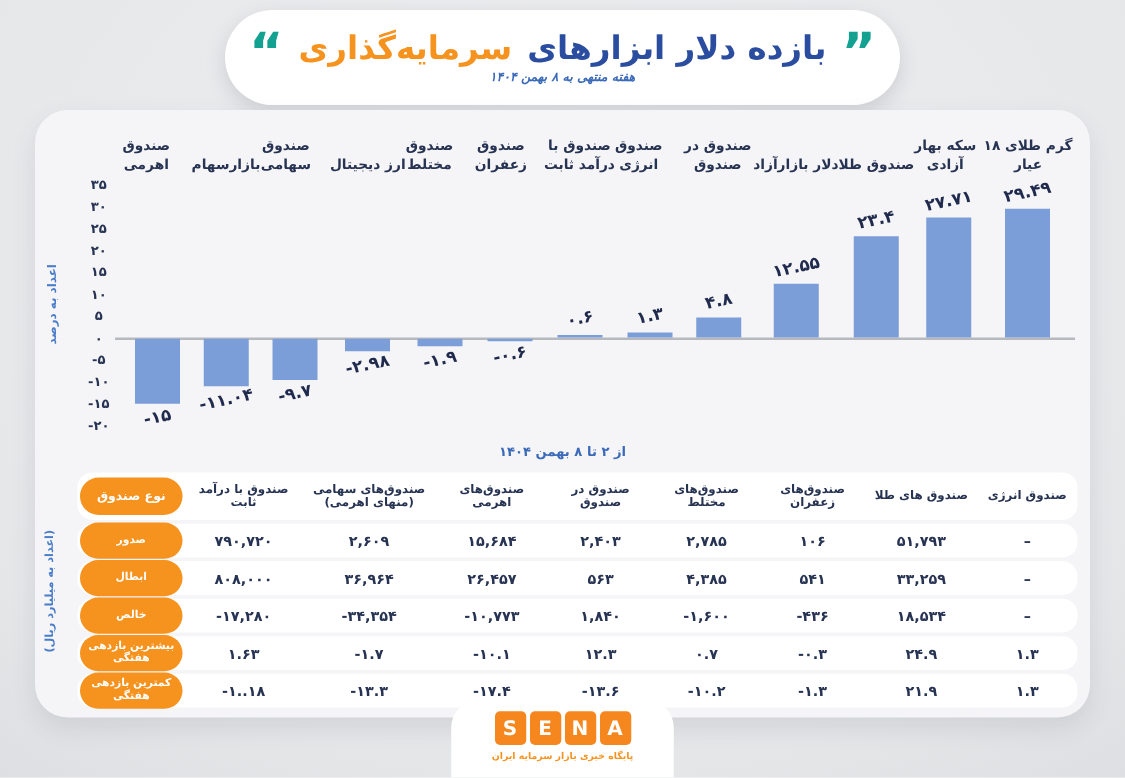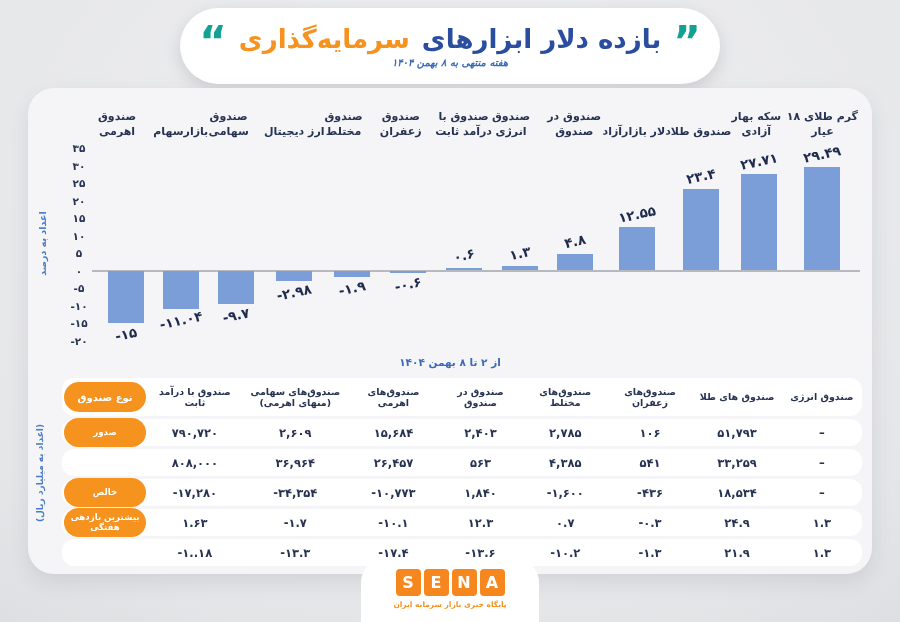--- a/index.html
+++ b/index.html
@@ -254,20 +254,21 @@
             <div class="badge row-badge">صدور</div>
           </div><div class="trow">
             <div class="td">–</div>
             <div class="td">۳۳,۲۵۹</div>
             <div class="td">۵۴۱</div>
             <div class="td">۴,۳۸۵</div>
             <div class="td">۵۶۳</div>
             <div class="td">۲۶,۴۵۷</div>
             <div class="td">۳۶,۹۶۴</div>
             <div class="td">۸۰۸,۰۰۰</div>
+            <div class="badge row-badge">ابطال</div>
           </div><div class="trow">
             <div class="td">–</div>
             <div class="td">۱۸,۵۳۴</div>
             <div class="td">-۴۳۶</div>
             <div class="td">-۱,۶۰۰</div>
             <div class="td">۱,۸۴۰</div>
             <div class="td">-۱۰,۷۷۳</div>
             <div class="td">-۳۴,۳۵۴</div>
             <div class="td">-۱۷,۲۸۰</div>
             <div class="badge row-badge">خالص</div>
@@ -283,20 +284,21 @@
             <div class="badge row-badge">بیشترین بازدهی هفتگی</div>
           </div><div class="trow">
             <div class="td">۱.۳</div>
             <div class="td">۲۱.۹</div>
             <div class="td">-۱.۳</div>
             <div class="td">-۱۰.۲</div>
             <div class="td">-۱۳.۶</div>
             <div class="td">-۱۷.۴</div>
             <div class="td">-۱۳.۳</div>
             <div class="td">-۱..۱۸</div>
+            <div class="badge row-badge">کمترین بازدهی هفتگی</div>
           </div></div>
     </div>
   </div>
 
   <div class="footer-tab">
     <div class="sena">
         <div class="tile" style="background: rgb(246, 135, 31);">S</div>
         <div class="tile" style="background: rgb(246, 135, 31);">E</div>
         <div class="tile" style="background: rgb(246, 135, 31);">N</div>
         <div class="tile" style="background: rgb(246, 135, 31);">A</div>

